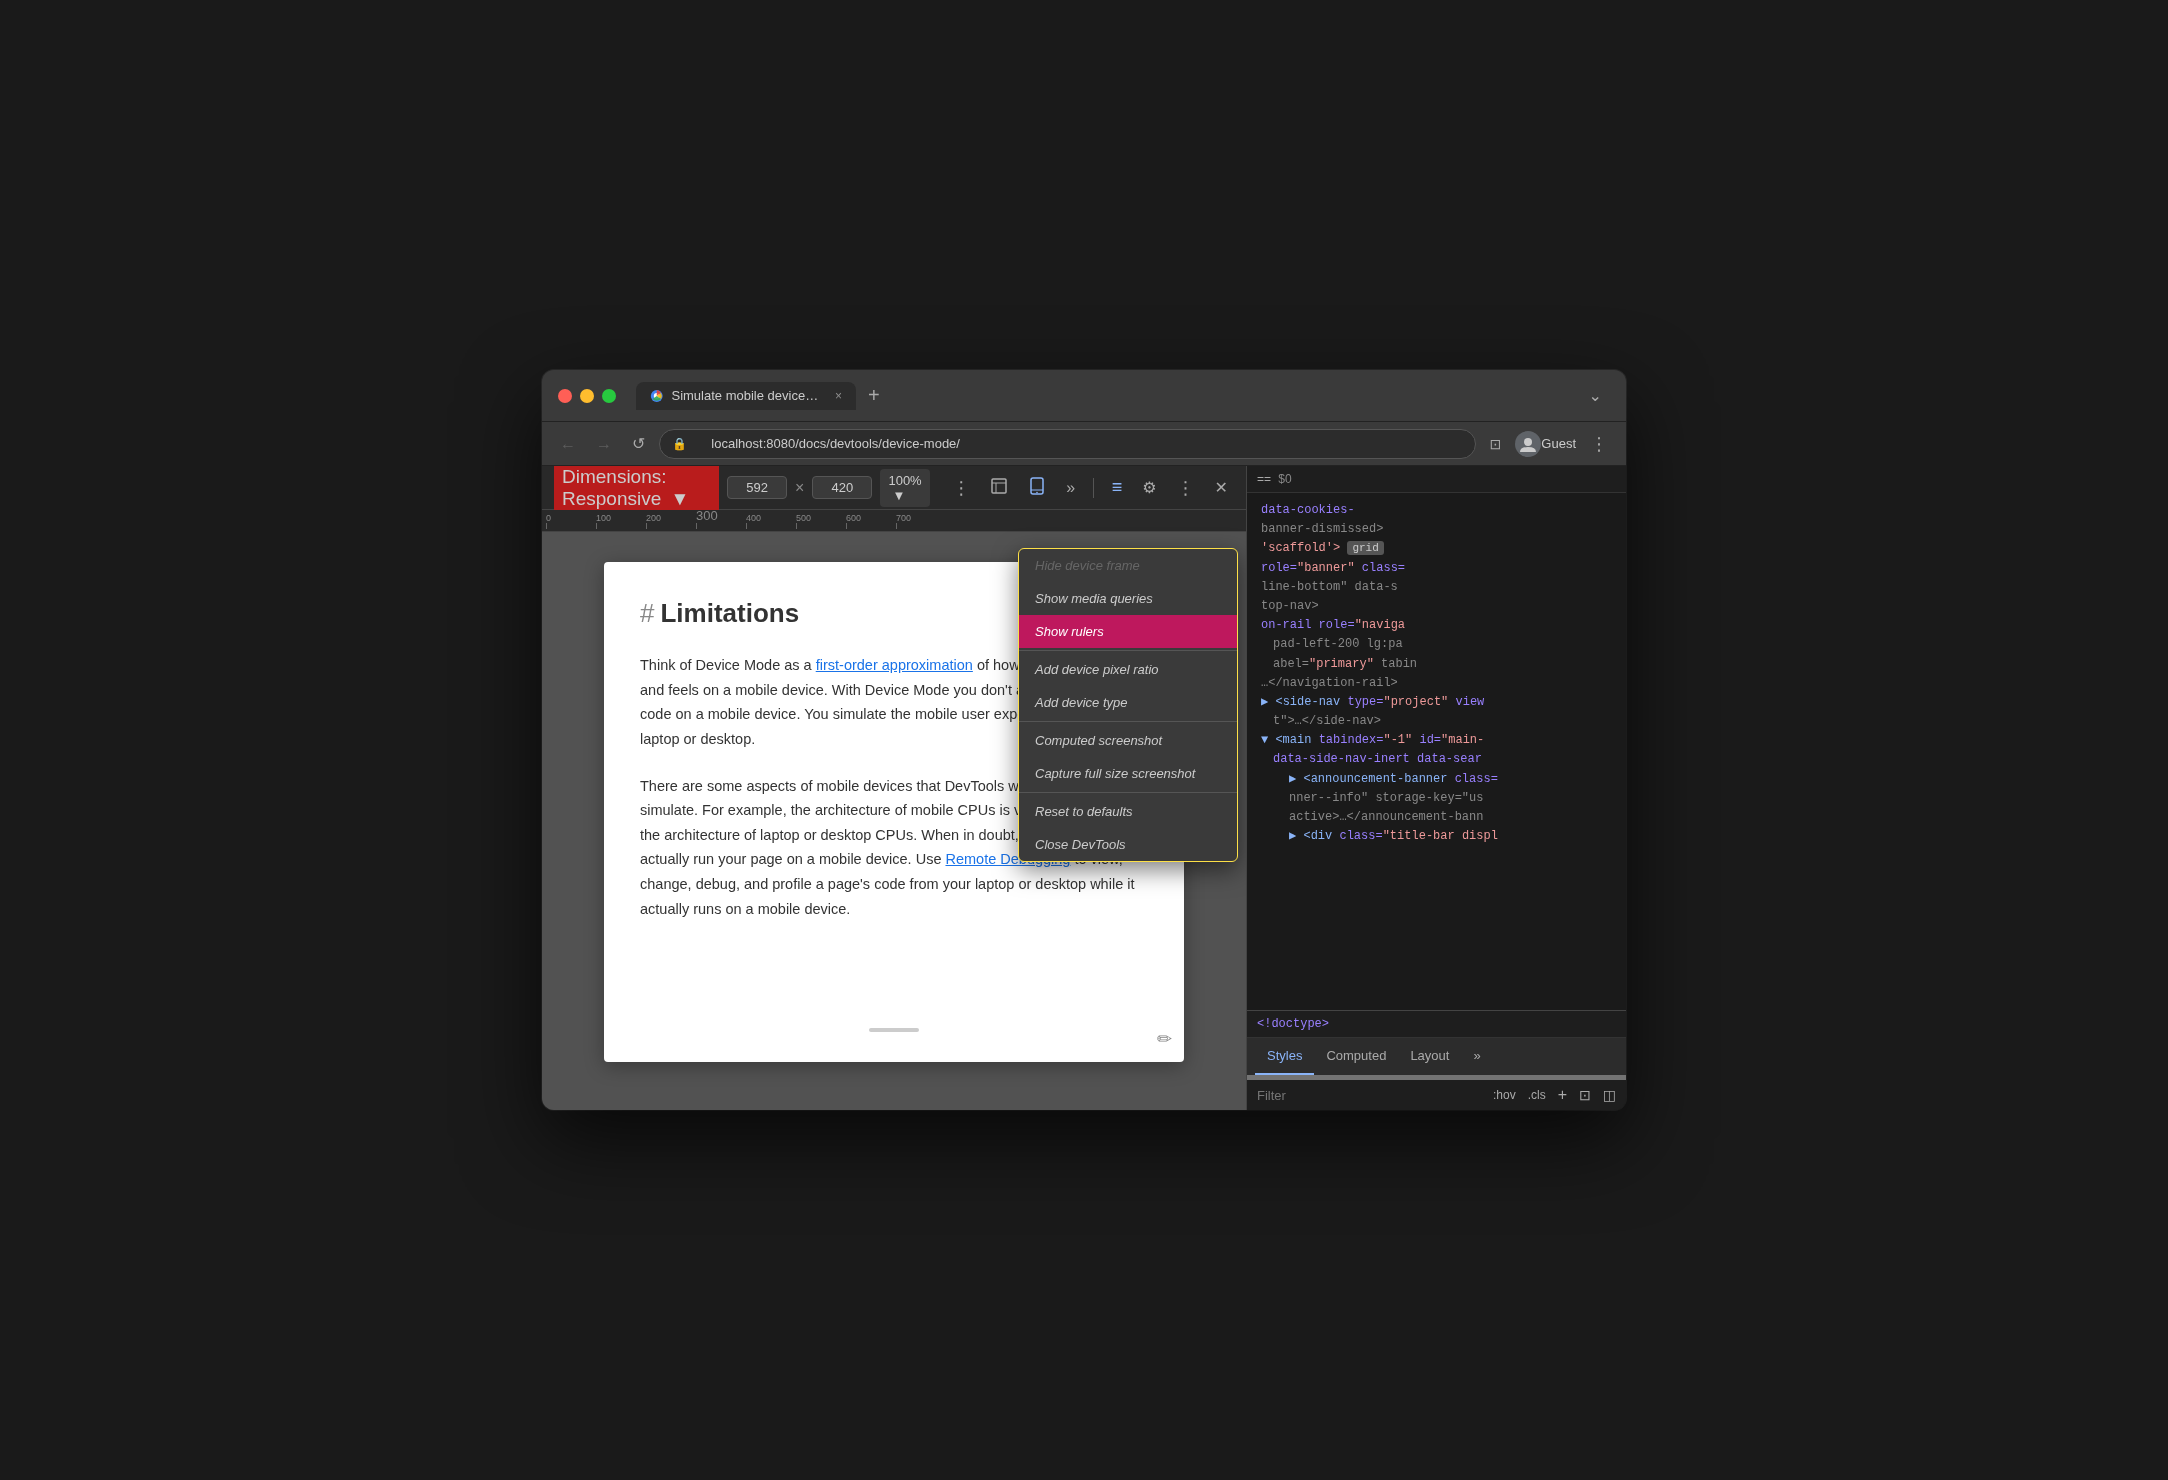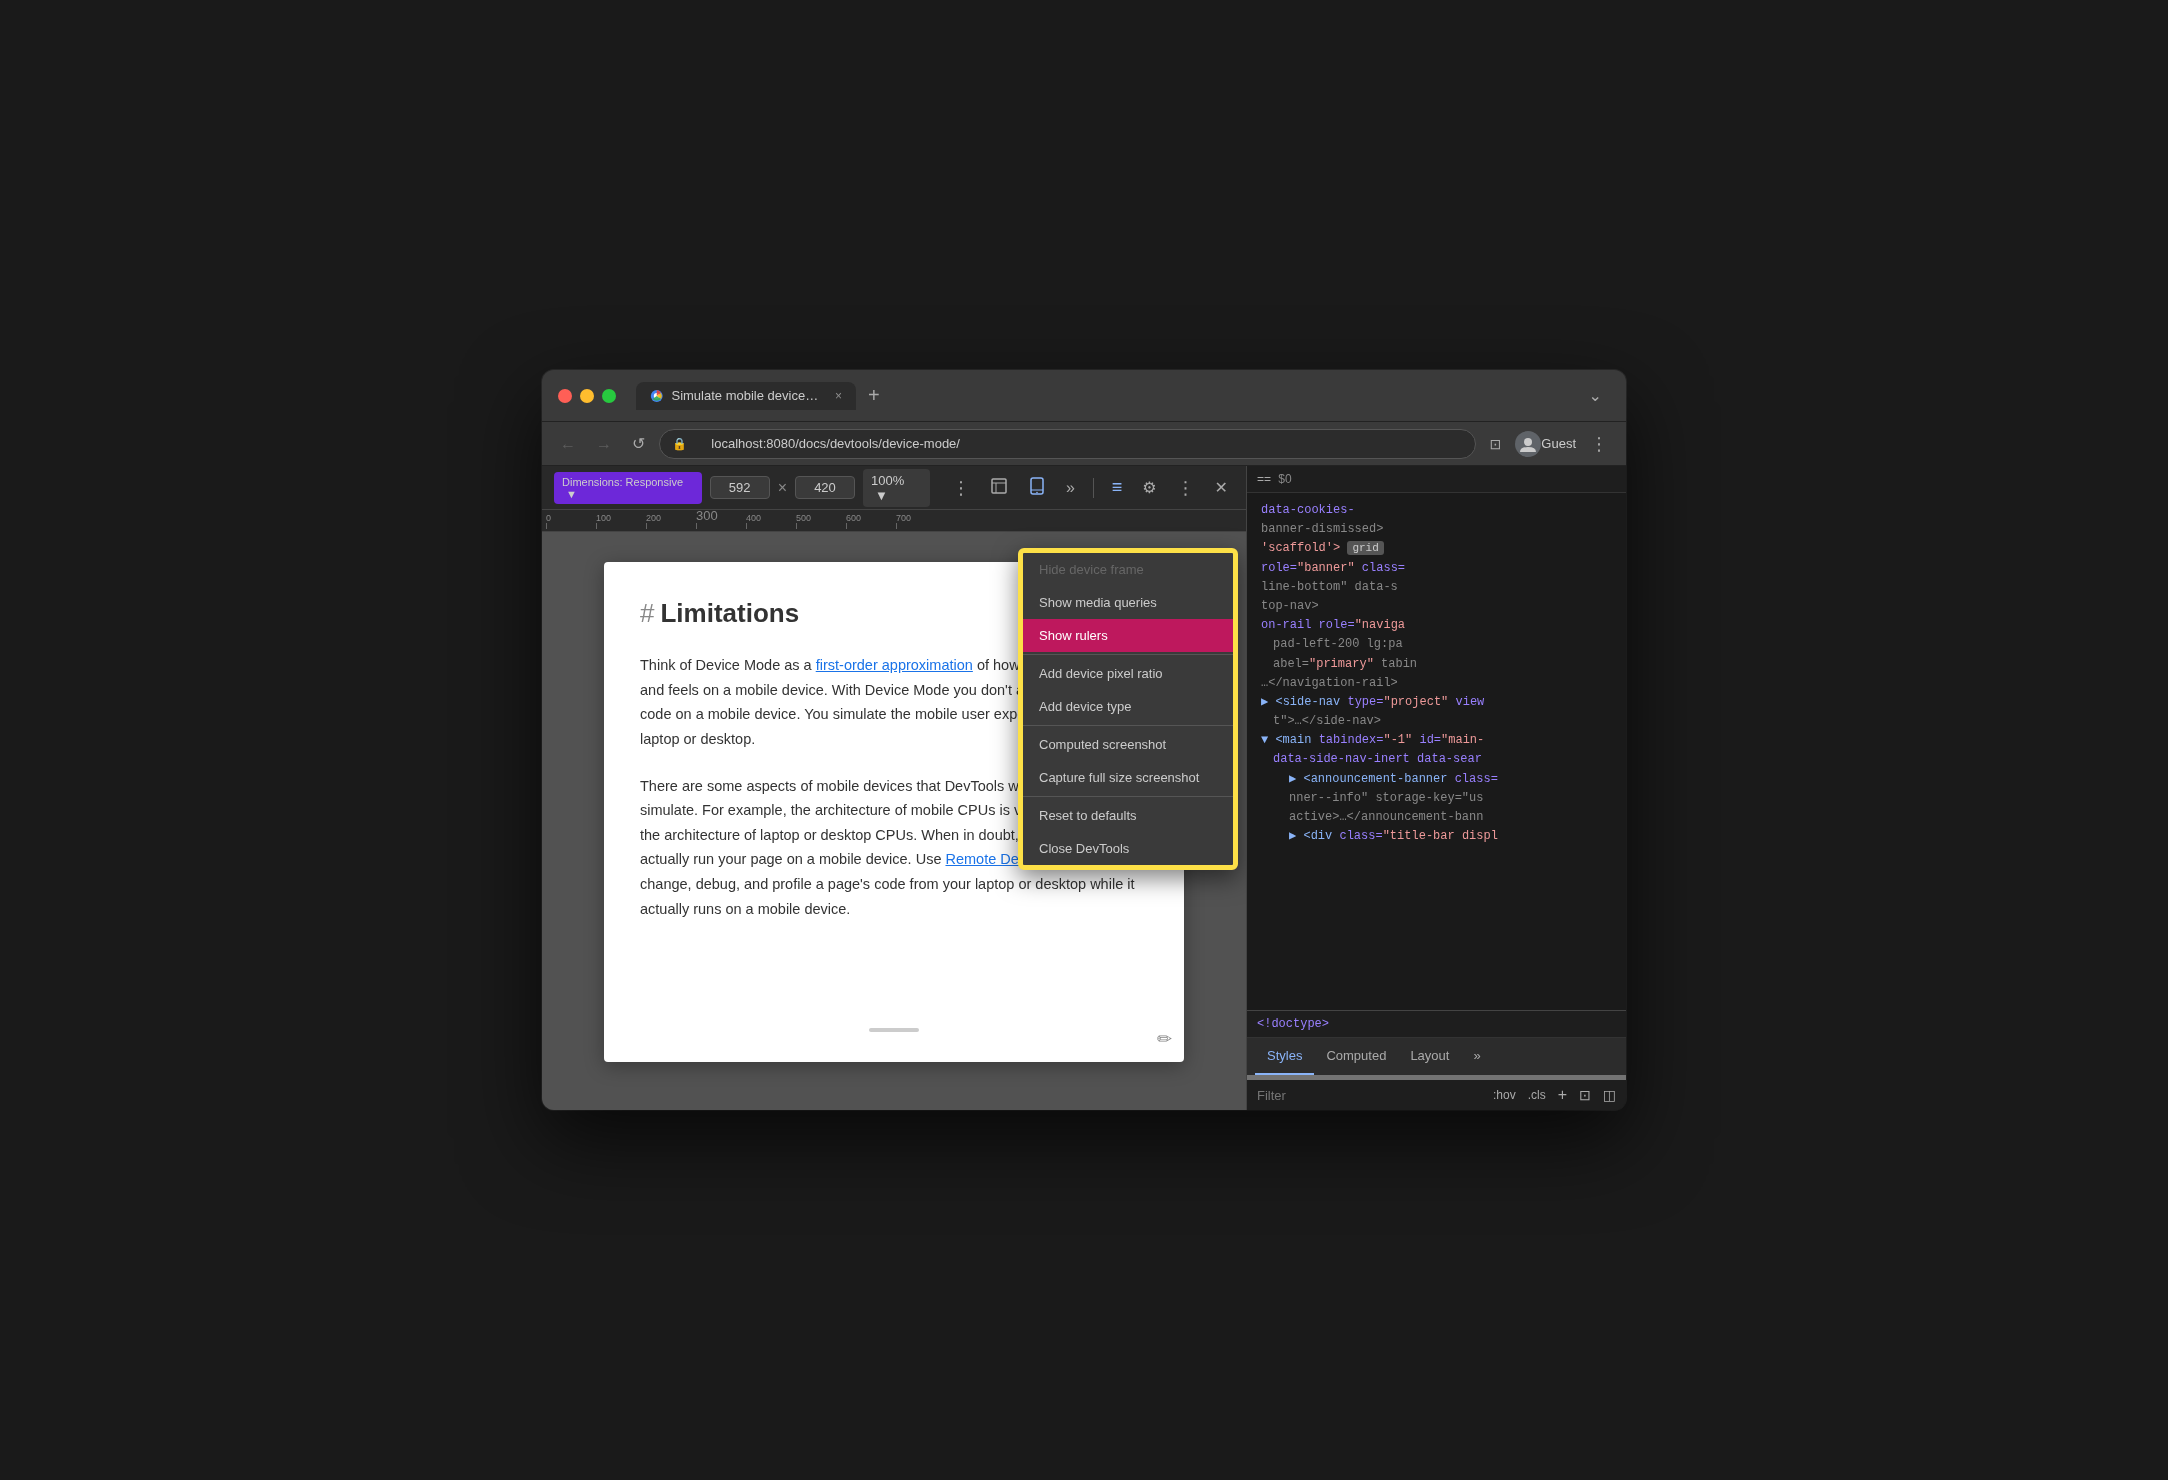--- a/index.html
+++ b/index.html
@@ -186,26 +186,26 @@
       align-items: center;
       padding: 0 12px;
       gap: 8px;
       border-bottom: 1px solid #444;
       flex-shrink: 0;
       color: #ccc;
       font-size: 13px;
     }
 
     .dimensions-select {
-      background: #6d28d9;
+      background: #b91c1c;
       border: none;
       color: #ccc;
       padding: 4px 8px;
       border-radius: 4px;
-      font-size: 11px;
+      font-size: 19px;
       cursor: pointer;
     }
 
     .dimension-input {
       background: #3a3a3a;
       border: 1px solid #555;
       color: #ccc;
       padding: 3px 8px;
       border-radius: 4px;
       font-size: 13px;
@@ -340,26 +340,27 @@
       color: #888;
       font-size: 18px;
     }
 
     
     .context-menu {
       position: absolute;
       top: 82px;
       right: 8px;
       background: #3a3a3a;
-      border: 5px solid #fde047;
+      border: 1px solid #fde047;
       border-radius: 6px;
       box-shadow: 0 8px 24px rgba(0,0,0,0.5);
       width: 220px;
       z-index: 100;
       overflow: hidden;
+      font-style: italic;
     }
 
     .menu-item {
       padding: 9px 16px;
       font-size: 13px;
       color: #ccc;
       cursor: pointer;
     }
 
     .menu-item.disabled {

